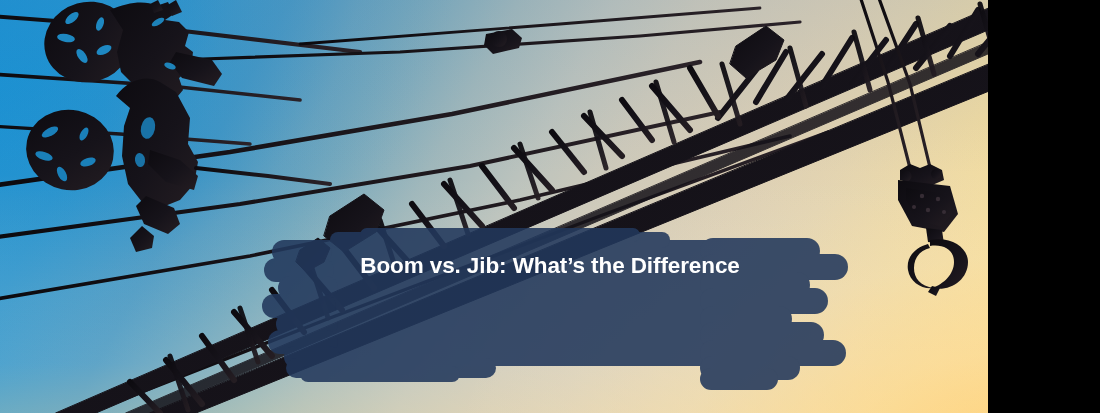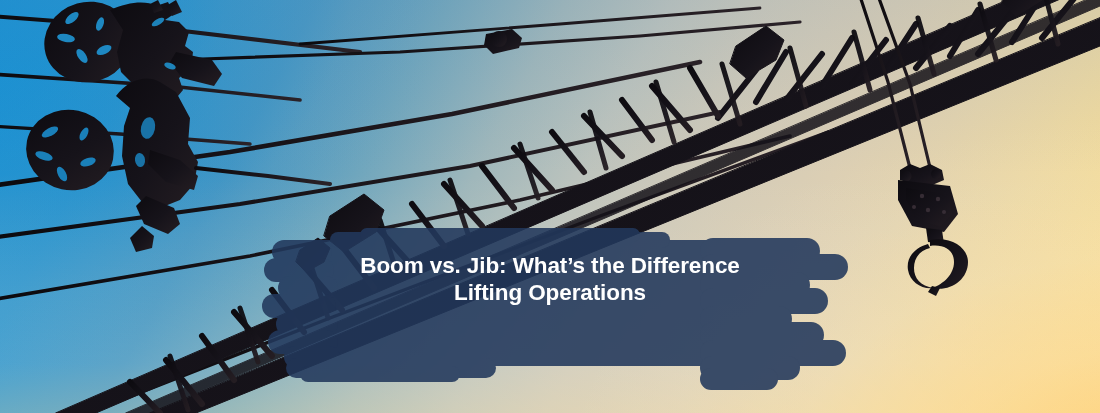--- a/index.html
+++ b/index.html
@@ -6,21 +6,21 @@
   * { margin:0; padding:0; box-sizing:border-box; }
   html, body {
     width:1100px; height:413px;
     overflow:hidden;
     background:#000;
     font-family:"Liberation Sans", sans-serif;
   }
 
   .hero {
     position:relative;
-    width:1100px;
+    width:988px;
     height:413px;
     overflow:hidden;
   }
 
   
   .sky-base {
     position:absolute; inset:0;
     background:
       linear-gradient(118deg,
         #1a93d6 0%,
@@ -320,16 +320,15 @@
       <rect x="286" y="358" width="210" height="20" rx="10"></rect>
       <rect x="300" y="366" width="160" height="16" rx="8"></rect>
 
       <rect x="330" y="232" width="340" height="16" rx="8"></rect>
       <rect x="360" y="228" width="280" height="14" rx="7"></rect>
     </g>
   </svg>
 
   <div class="title-wrap">
     <span class="title-line">Boom vs. Jib: What’s the Difference</span>
-    <span class="title-line">Lifting Operations</span>
   </div>
 
 </div>
 
 </body></html>

